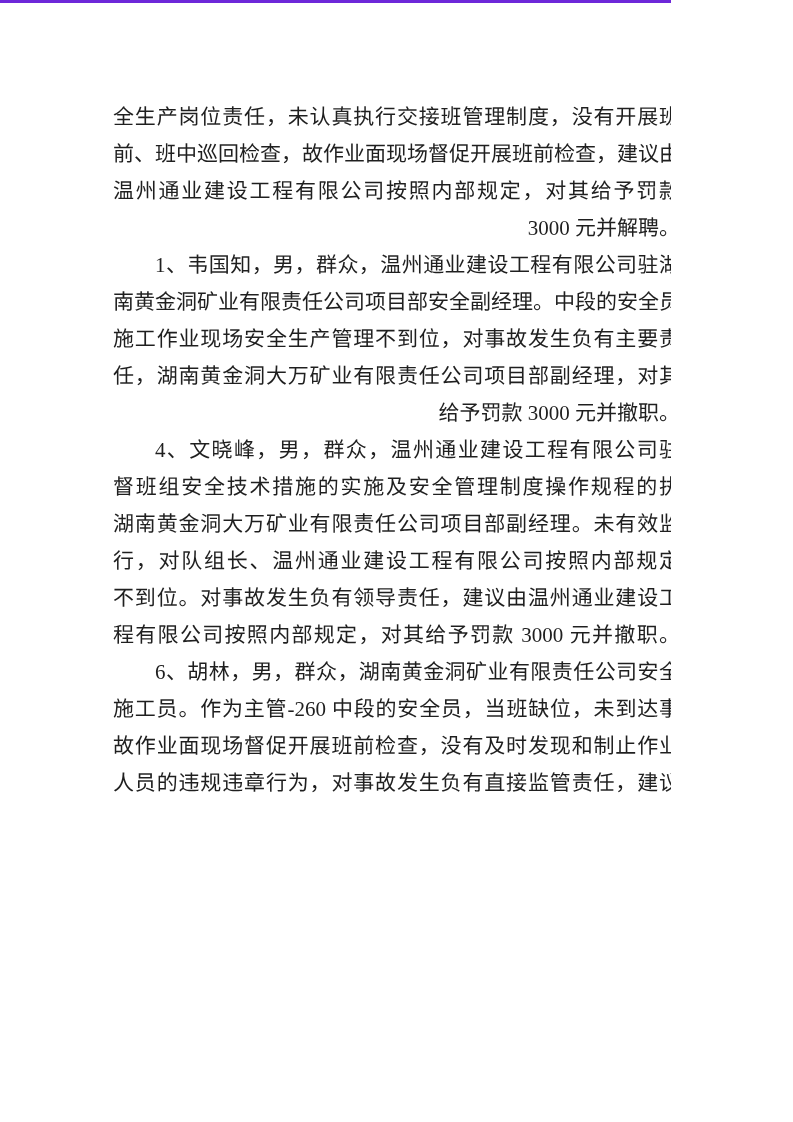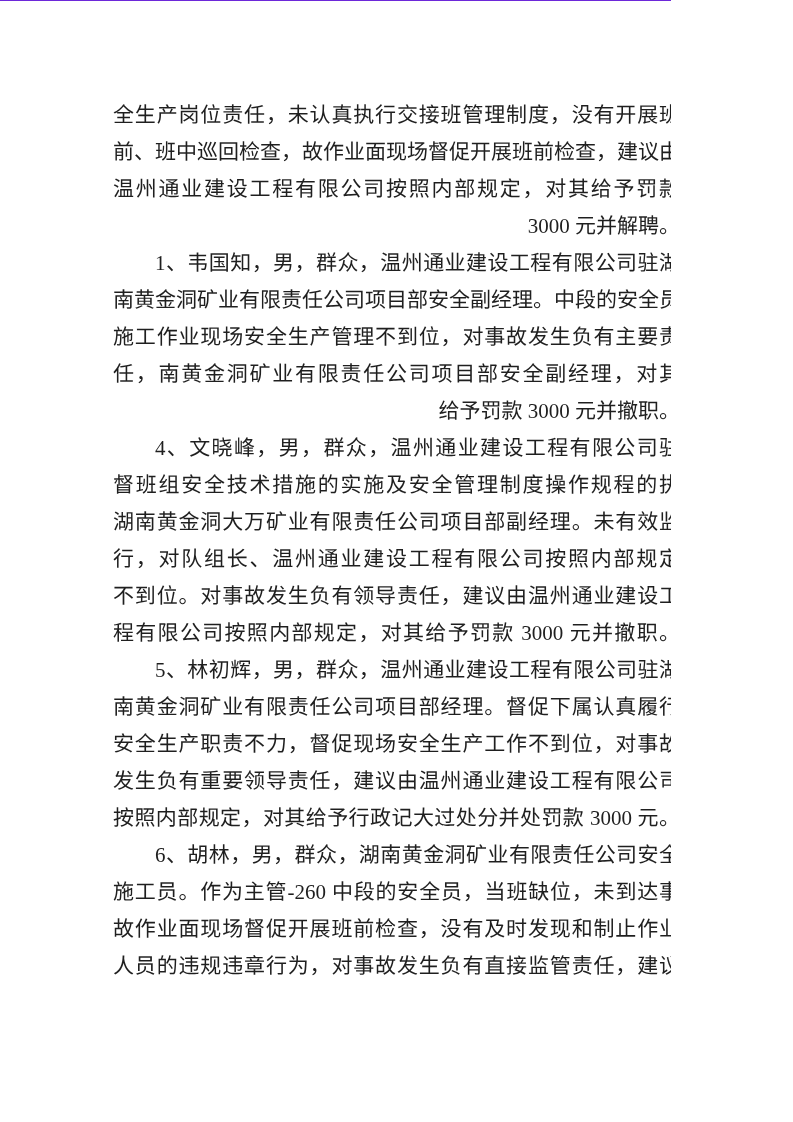--- a/index.html
+++ b/index.html
@@ -6,21 +6,21 @@
     margin: 0;
     padding: 0;
     background: #ffffff;
   }
   .page {
     position: relative;
     width: 671px;
     height: 1122px;
     background: #ffffff;
     overflow: hidden;
-    border-top: 1px solid #6d28d9;
+    border-top: 3px solid #6d28d9;
     box-sizing: border-box;
     padding-left: 31px;
   }
   .doc-body {
     position: absolute;
     left: 113px;
     top: 96px;
     width: 567px;
     font-family: "Liberation Serif", "DejaVu Serif", serif;
     font-size: 21px;
@@ -55,38 +55,31 @@
       <div class="para">
         <div class="line fill">全生产岗位责任，未认真执行交接班管理制度，没有开展班</div>
         <div class="line fill">前、班中巡回检查，故作业面现场督促开展班前检查，建议由</div>
         <div class="line fill">温州通业建设工程有限公司按照内部规定，对其给予罚款</div>
         <div class="line">3000 元并解聘。</div>
       </div>
       <div class="para">
         <div class="line fill indent">1、韦国知，男，群众，温州通业建设工程有限公司驻湖</div>
         <div class="line fill">南黄金洞矿业有限责任公司项目部安全副经理。中段的安全员</div>
         <div class="line fill">施工作业现场安全生产管理不到位，对事故发生负有主要责</div>
-        <div class="line fill">任，南黄金洞矿业有限责任公司项目部安全副经理，对其</div>
+        <div class="line fill">任，湖南黄金洞大万矿业有限责任公司项目部副经理，对其</div>
         <div class="line">给予罚款 3000 元并撤职。</div>
       </div>
       <div class="para">
         <div class="line fill indent">4、文晓峰，男，群众，温州通业建设工程有限公司驻</div>
         <div class="line fill">督班组安全技术措施的实施及安全管理制度操作规程的执</div>
         <div class="line fill">湖南黄金洞大万矿业有限责任公司项目部副经理。未有效监</div>
         <div class="line fill">行，对队组长、温州通业建设工程有限公司按照内部规定</div>
         <div class="line fill">不到位。对事故发生负有领导责任，建议由温州通业建设工</div>
         <div class="line fill">程有限公司按照内部规定，对其给予罚款 3000 元并撤职。</div>
       </div>
       <div class="para">
-        <div class="line fill indent">5、林初辉，男，群众，温州通业建设工程有限公司驻湖</div>
-        <div class="line fill">南黄金洞矿业有限责任公司项目部经理。督促下属认真履行</div>
-        <div class="line fill">安全生产职责不力，督促现场安全生产工作不到位，对事故</div>
-        <div class="line fill">发生负有重要领导责任，建议由温州通业建设工程有限公司</div>
-        <div class="line fill">按照内部规定，对其给予行政记大过处分并处罚款 3000 元。</div>
-      </div>
-      <div class="para">
         <div class="line fill indent">6、胡林，男，群众，湖南黄金洞矿业有限责任公司安全</div>
         <div class="line fill">施工员。作为主管-260 中段的安全员，当班缺位，未到达事</div>
         <div class="line fill">故作业面现场督促开展班前检查，没有及时发现和制止作业</div>
         <div class="line fill">人员的违规违章行为，对事故发生负有直接监管责任，建议</div>
       </div>
     </div>
 </div>
 
 </body></html>

